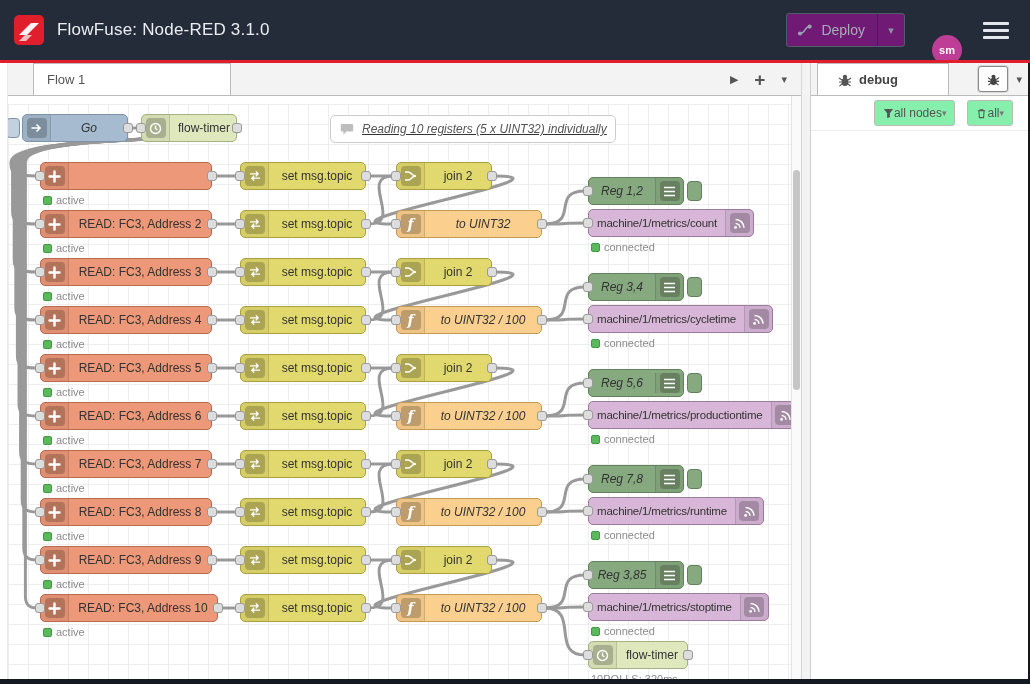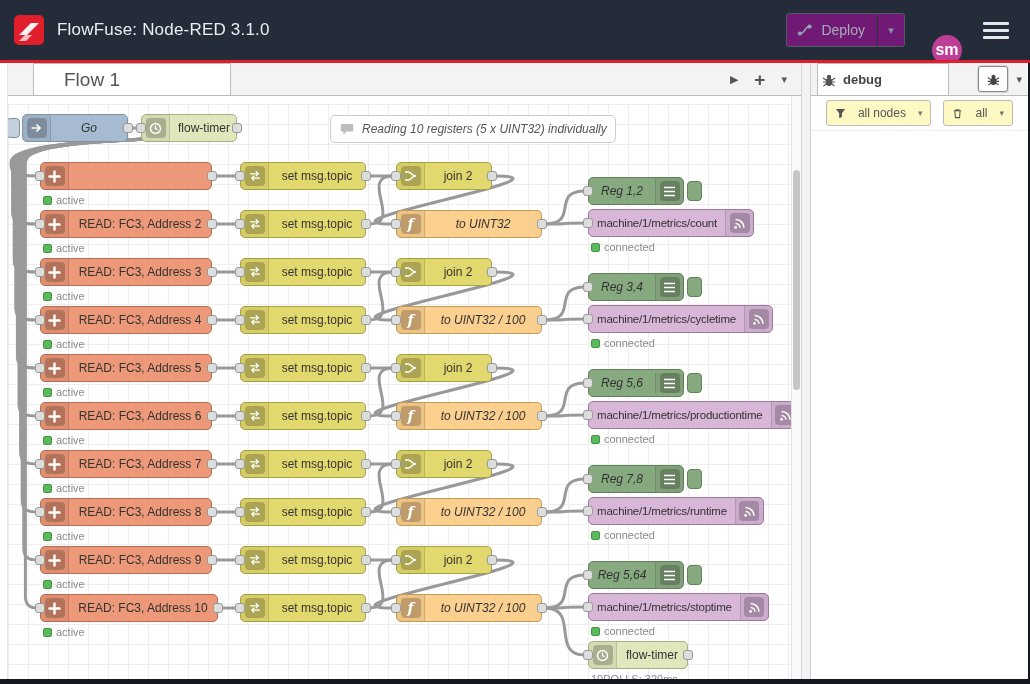--- a/index.html
+++ b/index.html
@@ -12,32 +12,32 @@
   #logo{margin-left:14px;width:30px;height:30px;flex:0 0 auto;}
   #title{margin-left:13px;color:#EAEDF2;font-size:17px;letter-spacing:.2px;}
   #hspacer{flex:1;}
   #deploy{display:flex;align-items:center;height:32px;background:#701a75;border:1px solid #525B6A;
           border-radius:3px;color:#A6ADB9;font-size:14px;cursor:pointer;}
   #deploy .dep-ic{padding:0 8px 0 10px;display:flex;align-items:center;}
   #deploy .dep-lbl{padding-right:12px;}
   #deploy .dep-sep{width:1px;height:32px;background:#2B313D;}
   #deploy .dep-car{width:26px;text-align:center;color:#8A93A1;font-size:11px;}
   #avatar{margin-left:27px;width:30px;height:30px;border-radius:50%;background:#BE3D96;color:#fff;
-          font-size:16px;font-weight:bold;display:flex;align-items:center;justify-content:center;margin-top:40px;}
+          font-size:11px;font-weight:bold;display:flex;align-items:center;justify-content:center;margin-top:40px;}
   #burger{margin-left:21px;margin-right:21px;width:26px;display:flex;flex-direction:column;gap:4px;cursor:pointer;}
   #burger span{display:block;height:3px;border-radius:1px;background:#E4E8EE;}
   #redline{position:absolute;left:0;top:60px;width:1030px;height:3px;background:#E01E2C;}
 
   
   #leftstrip{position:absolute;left:0;top:63px;width:8px;height:616px;background:#fff;border-right:1px solid #e7e7e7;box-sizing:border-box;}
   #tabbar{position:absolute;left:8px;top:63px;width:793px;height:33px;background:#f3f3f3;
           border-bottom:1px solid #bbb;box-sizing:border-box;display:flex;align-items:stretch;}
   #tabbar .tab-spacer{width:25px;}
   .flow-tab{width:198px;background:#fff;border:1px solid #bbb;border-bottom:none;box-sizing:border-box;
-            display:flex;align-items:center;padding-left:30px;font-size:19px;color:#555;}
+            display:flex;align-items:center;padding-left:13px;font-size:13px;color:#555;}
   #tabbar-controls{margin-left:auto;display:flex;align-items:center;gap:16px;padding-right:14px;color:#555;}
   #tabbar-controls .tb-play{font-size:11px;}
   #tabbar-controls .tb-plus{font-size:19px;font-weight:bold;line-height:1;}
   #tabbar-controls .tb-car{font-size:11px;}
 
   #canvas{position:absolute;left:8px;top:104px;width:783px;height:583px;overflow:hidden;background:#fff;
           background-image:linear-gradient(to right,#eee 1px,transparent 1px),
                            linear-gradient(to bottom,#eee 1px,transparent 1px);
           background-size:20px 20px;}
   #wires{position:absolute;left:0;top:0;width:783px;height:583px;}
@@ -48,29 +48,29 @@
   #vscroll .thumb{position:absolute;left:1px;top:74px;width:7px;height:220px;background:#c6c6c6;border-radius:4px;}
 
   #splitter{position:absolute;left:801px;top:63px;width:10px;height:616px;background:#f3f3f3;
             border-left:1px solid #d5d5d5;border-right:1px solid #cfcfcf;box-sizing:border-box;}
 
   
   #sidebar{position:absolute;left:811px;top:63px;width:219px;height:616px;background:#fff;}
   #sb-header{height:33px;background:#f3f3f3;border-bottom:1px solid #bbb;box-sizing:border-box;
              display:flex;align-items:stretch;}
   .sb-tab{margin-left:6px;width:132px;background:#fff;border:1px solid #bbb;border-bottom:none;box-sizing:border-box;
-          display:flex;align-items:center;gap:7px;padding-left:4px;font-size:13px;font-weight:bold;color:#444;}
+          display:flex;align-items:center;gap:7px;padding-left:20px;font-size:13px;font-weight:bold;color:#444;}
   #sb-header-controls{margin-left:auto;display:flex;align-items:center;gap:8px;padding-right:8px;}
   .sb-bugbtn{width:28px;height:24px;border:1px solid #8a8a8a;border-radius:3px;background:#fdfdfd;
              display:flex;align-items:center;justify-content:center;box-shadow:0 0 0 1px #d7d7d7;}
   .sb-car{color:#555;font-size:11px;}
   #sb-filterrow{height:34px;border-bottom:1px solid #eee;display:flex;align-items:center;justify-content:flex-end;
                 gap:12px;padding-right:17px;}
-  .sb-btn{height:24px;border:1px solid #bbb;border-radius:3px;background:#fef9c3;display:flex;align-items:center;
-          gap:12px;padding:0 8px;font-size:12px;color:#555;}
+  .sb-btn{height:24px;border:1px solid #bbb;border-radius:3px;background:#86efac;display:flex;align-items:center;
+          gap:0;padding:0 8px;font-size:12px;color:#555;}
   .sb-btn .car{font-size:9px;color:#777;}
   #sb-body{height:549px;background:#fff;}
 
   
   .node{position:absolute;height:28px;box-sizing:border-box;border:1px solid;border-radius:5px;
         display:flex;align-items:stretch;font-size:12px;color:#333;cursor:pointer;}
   .lbl{flex:1 1 auto;text-align:center;padding:0 8px;line-height:26px;white-space:nowrap;}
   .chip{width:27px;flex:0 0 27px;display:flex;align-items:center;justify-content:center;
         background:rgba(0,0,0,0.05);border-right:1px solid rgba(0,0,0,0.12);border-radius:4px 0 0 4px;}
   .chip-r{border-right:none;border-left:1px solid rgba(0,0,0,0.12);border-radius:0 4px 4px 0;}
@@ -220,21 +220,21 @@
             <svg width="13" height="13" viewBox="0 0 13 13">
               <circle cx="6.5" cy="6.5" r="5" stroke="#fff" stroke-width="1.4" fill="none"></circle>
               <path d="M6.5 3.6v3l2 1.2" stroke="#fff" stroke-width="1.3" fill="none"></path>
             </svg>
           </span>
         </span>
         <span class="lbl">flow-timer</span>
         <span class="port pi"></span>
         <span class="port po"></span>
       </div>
-      <div class="node t-comment" style="left: 322px; top: 11px;">
+      <div class="node t-comment" style="left: 322px; top: 11px; text-decoration: underline;">
         <span class="cmt-ic">
           <svg width="14" height="13" viewBox="0 0 14 13">
             <path d="M2 1h10a1.2 1.2 0 0 1 1.2 1.2v5.2A1.2 1.2 0 0 1 12 8.6H6.5L3.4 11.8V8.6H2A1.2 1.2 0 0 1 .8 7.4V2.2A1.2 1.2 0 0 1 2 1z" fill="#bdbdbd"></path>
           </svg>
         </span>
         <span class="lbl">Reading 10 registers (5 x UINT32) individually</span>
       </div>
       <div class="node t-read" style="left: 32px; top: 58px; width: 172px;">
         <span class="chip">
           <span class="sq">
@@ -676,21 +676,21 @@
           <span class="sq">
             <svg width="13" height="11" viewBox="0 0 13 11">
               <path d="M1 1.5h11M1 5.5h11M1 9.5h11" stroke="#fff" stroke-width="1.6"></path>
             </svg>
           </span>
         </span>
         <span class="port pi"></span>
         <span class="dbg-btn"></span>
       </div>
       <div class="node t-debug" style="left: 580px; top: 457px; width: 96px;">
-        <span class="lbl">Reg 5,64</span>
+        <span class="lbl">Reg 3,85</span>
         <span class="chip chip-r">
           <span class="sq">
             <svg width="13" height="11" viewBox="0 0 13 11">
               <path d="M1 1.5h11M1 5.5h11M1 9.5h11" stroke="#fff" stroke-width="1.6"></path>
             </svg>
           </span>
         </span>
         <span class="port pi"></span>
         <span class="dbg-btn"></span>
       </div>

